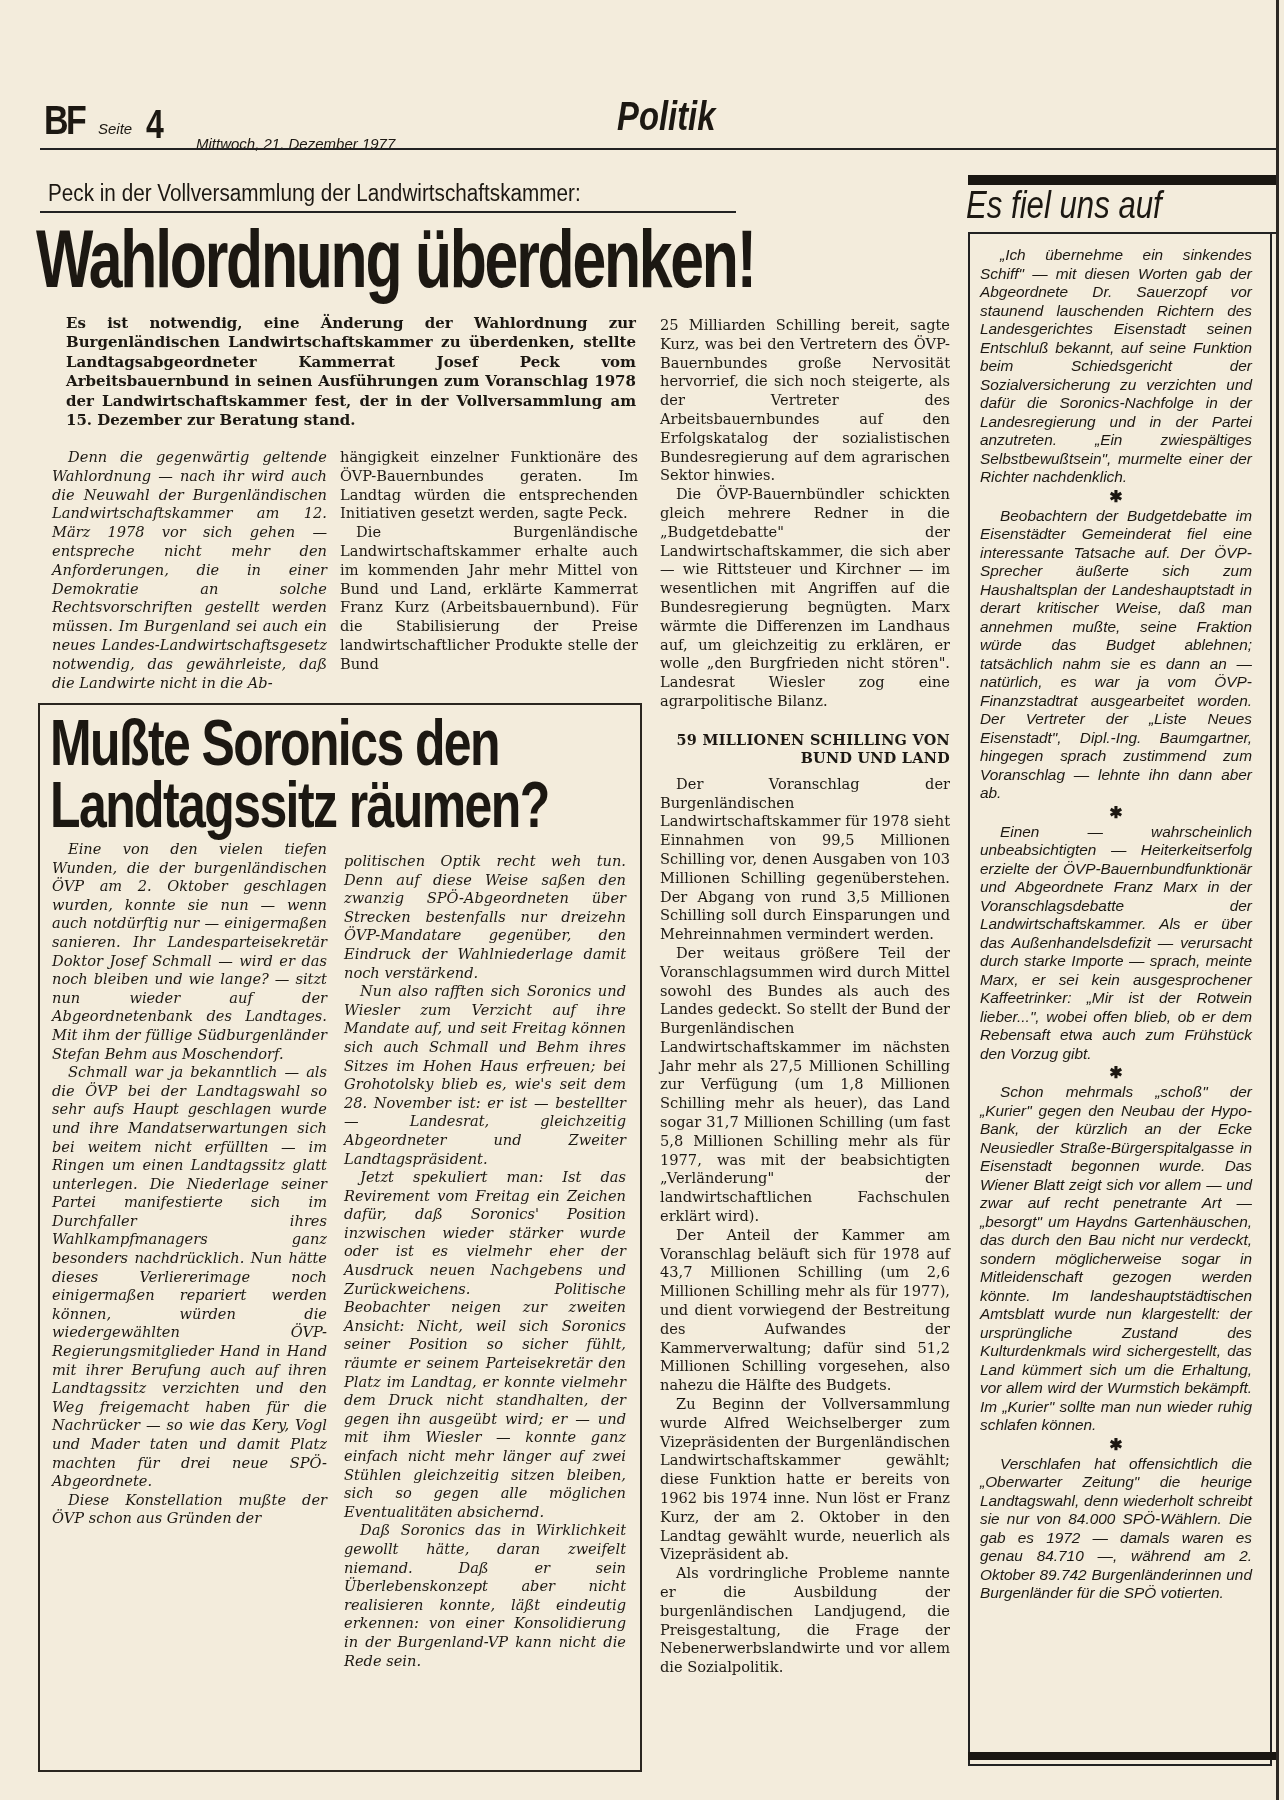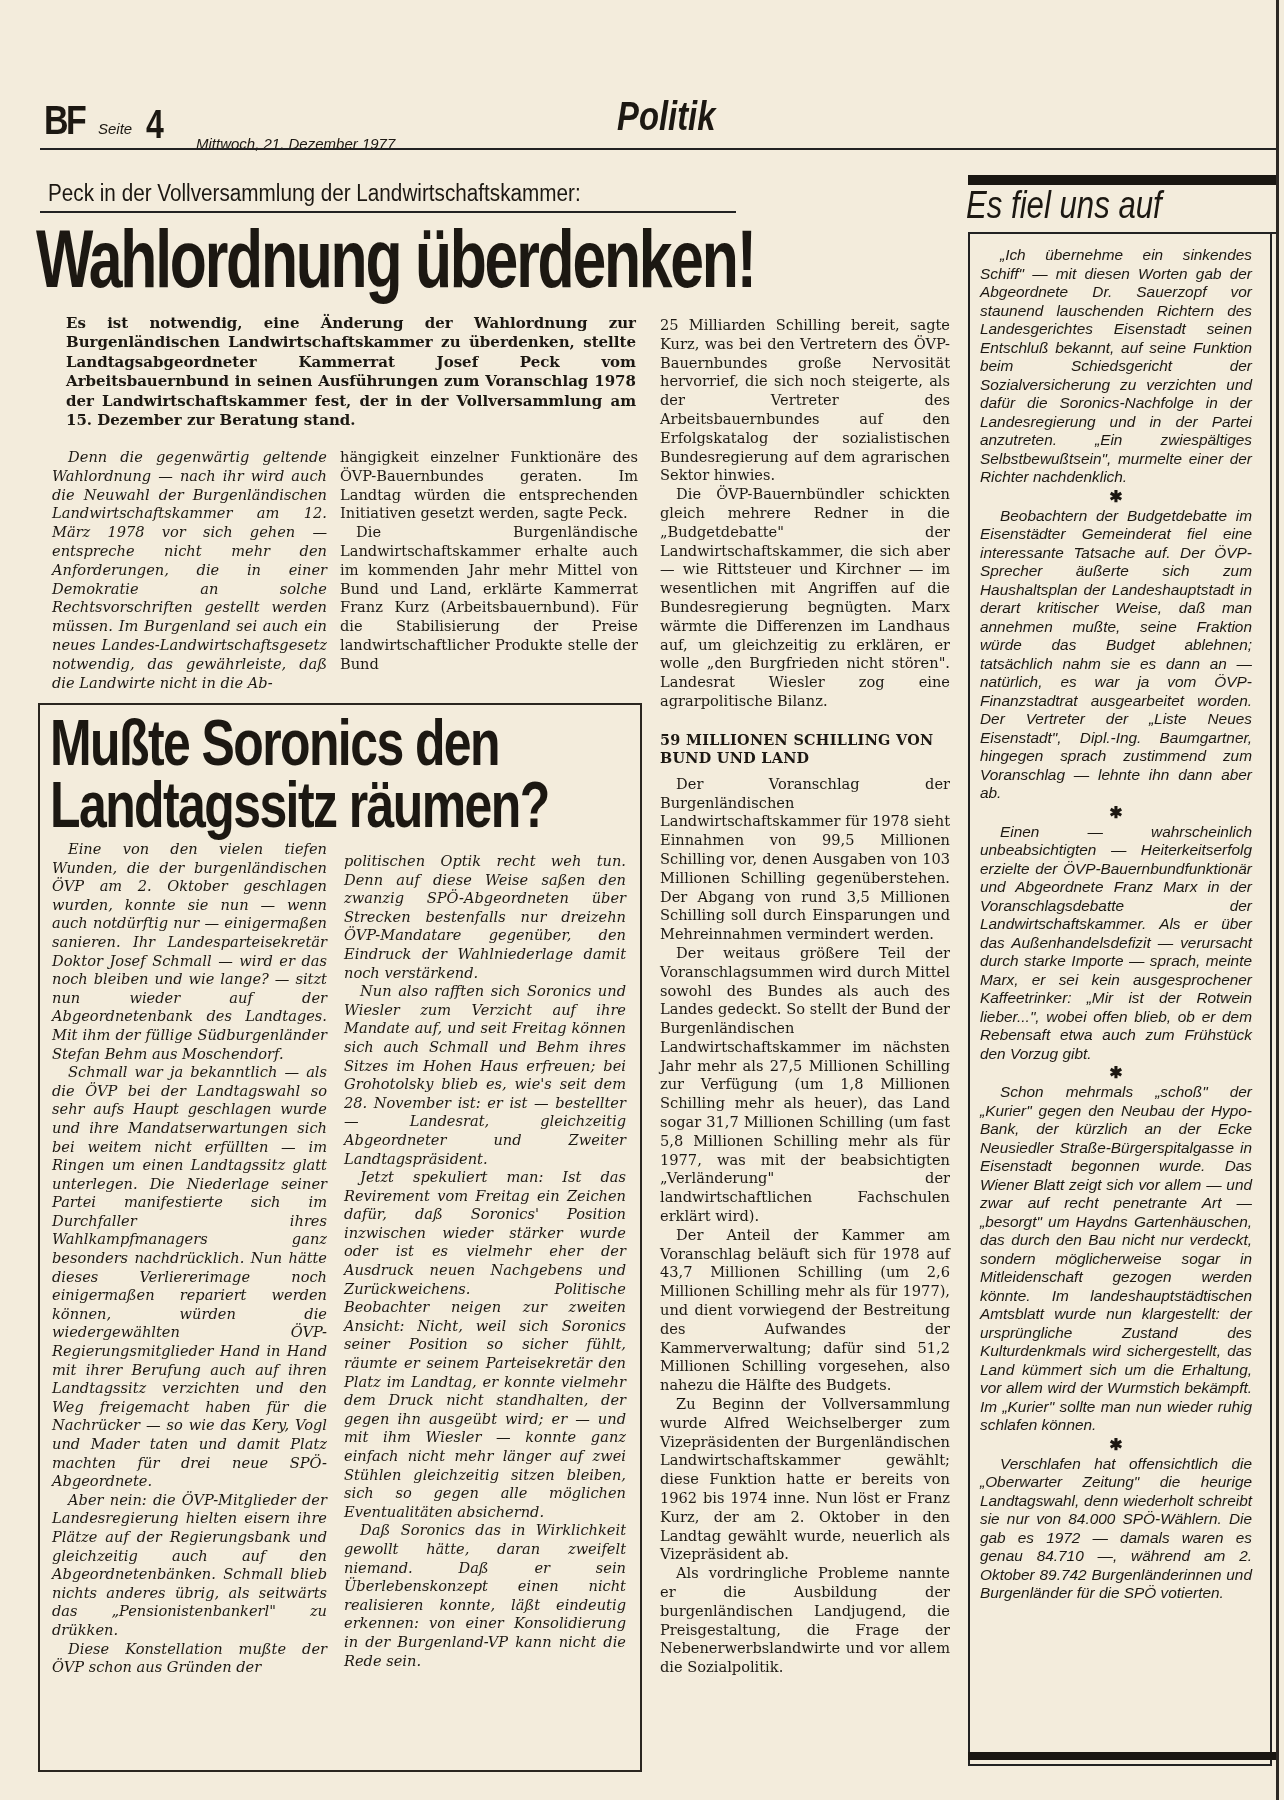--- a/index.html
+++ b/index.html
@@ -25,21 +25,21 @@
   .headline-main { left: 36px; top: 218px; font-family: "Liberation Sans", sans-serif; font-weight: bold; font-size: 82px; letter-spacing: -3px; line-height: 1; transform: scaleX(0.74); transform-origin: left; white-space: nowrap; }
   .lead { left: 66px; top: 314px; width: 570px; font-weight: bold; font-size: 15px; line-height: 19.4px; text-align: justify; }
 
   .col { font-size: 14.6px; line-height: 18.8px; text-align: justify; hyphens: manual; }
   .col p { margin: 0; text-indent: 1.1em; }
   .col p.noindent { text-indent: 0; }
   .c1 { left: 52px; top: 448px; width: 275px; font-style: italic; }
   .c2 { left: 340px; top: 448px; width: 298px; }
   .c3 { left: 660px; top: 316px; width: 290px; }
 
-  .subhead { font-weight: bold; font-size: 14.4px; line-height: 18px; margin: 20px 0 8px 0 !important; text-indent: 0 !important; letter-spacing: 0.3px; text-align: left; }
+  .subhead { font-weight: bold; font-size: 14.4px; line-height: 18px; margin: 20px 0 8px 0 !important; text-indent: 0 !important; letter-spacing: 0.3px; text-align: right; }
 
   
   .box2 { left: 38px; top: 703px; width: 600px; height: 1065px; border: 2px solid #2a2620; }
   .headline-2 { left: 50px; top: 712px; font-family: "Liberation Sans", sans-serif; font-weight: bold; font-size: 64px; letter-spacing: -2px; line-height: 62px; transform: scaleX(0.78); transform-origin: left; white-space: nowrap; }
   .b2col { font-style: italic; font-size: 14.6px; line-height: 18.6px; text-align: justify; }
   .b2col p { margin: 0; text-indent: 1.1em; }
   .b2c1 { left: 52px; top: 840px; width: 275px; font-style: italic; }
   .b2c2 { left: 344px; top: 852px; width: 282px; }
 
   
@@ -88,28 +88,27 @@
 </div>
 
 <div class="abs box2"></div>
 <div class="abs headline-2">
   <div>Mußte Soronics den</div>
   <div>Landtagssitz räumen?</div>
 </div>
 <div class="abs b2col b2c1">
   <p>Eine von den vielen tiefen Wunden, die der burgenländischen ÖVP am 2. Oktober geschlagen wurden, konnte sie nun — wenn auch notdürftig nur — einigermaßen sanieren. Ihr Landesparteisekretär Doktor Josef Schmall — wird er das noch bleiben und wie lange? — sitzt nun wieder auf der Abgeordnetenbank des Landtages. Mit ihm der füllige Südburgenländer Stefan Behm aus Moschendorf.</p>
   <p>Schmall war ja bekanntlich — als die ÖVP bei der Landtagswahl so sehr aufs Haupt geschlagen wurde und ihre Mandatserwartungen sich bei weitem nicht erfüllten — im Ringen um einen Landtagssitz glatt unterlegen. Die Niederlage seiner Partei manifestierte sich im Durchfaller ihres Wahlkampfmanagers ganz besonders nachdrücklich. Nun hätte dieses Verliererimage noch einigermaßen repariert werden können, würden die wiedergewählten ÖVP-Regierungsmitglieder Hand in Hand mit ihrer Berufung auch auf ihren Landtagssitz verzichten und den Weg freigemacht haben für die Nachrücker — so wie das Kery, Vogl und Mader taten und damit Platz machten für drei neue SPÖ-Abgeordnete.</p>
-  <p>Aber nein: die ÖVP-Mitglieder der Landesregierung hielten eisern ihre Plätze auf der Regierungsbank und gleichzeitig auch auf den Abgeordnetenbänken. Schmall blieb nichts anderes übrig, als seitwärts das „Pensionistenbankerl" zu drükken.</p>
   <p>Diese Konstellation mußte der ÖVP schon aus Gründen der</p>
 </div>
 <div class="abs b2col b2c2">
   <p style="text-indent:0">politischen Optik recht weh tun. Denn auf diese Weise saßen den zwanzig SPÖ-Abgeordneten über Strecken bestenfalls nur dreizehn ÖVP-Mandatare gegenüber, den Eindruck der Wahlniederlage damit noch verstärkend.</p>
   <p>Nun also rafften sich Soronics und Wiesler zum Verzicht auf ihre Mandate auf, und seit Freitag können sich auch Schmall und Behm ihres Sitzes im Hohen Haus erfreuen; bei Grohotolsky blieb es, wie's seit dem 28. November ist: er ist — bestellter — Landesrat, gleichzeitig Abgeordneter und Zweiter Landtagspräsident.</p>
   <p>Jetzt spekuliert man: Ist das Revirement vom Freitag ein Zeichen dafür, daß Soronics' Position inzwischen wieder stärker wurde oder ist es vielmehr eher der Ausdruck neuen Nachgebens und Zurückweichens. Politische Beobachter neigen zur zweiten Ansicht: Nicht, weil sich Soronics seiner Position so sicher fühlt, räumte er seinem Parteisekretär den Platz im Landtag, er konnte vielmehr dem Druck nicht standhalten, der gegen ihn ausgeübt wird; er — und mit ihm Wiesler — konnte ganz einfach nicht mehr länger auf zwei Stühlen gleichzeitig sitzen bleiben, sich so gegen alle möglichen Eventualitäten absichernd.</p>
-  <p>Daß Soronics das in Wirklichkeit gewollt hätte, daran zweifelt niemand. Daß er sein Überlebenskonzept einen nicht realisieren konnte, läßt eindeutig erkennen: von einer Konsolidierung in der Burgenland-VP kann nicht die Rede sein.</p>
+  <p>Daß Soronics das in Wirklichkeit gewollt hätte, daran zweifelt niemand. Daß er sein Überlebenskonzept aber nicht realisieren konnte, läßt eindeutig erkennen: von einer Konsolidierung in der Burgenland-VP kann nicht die Rede sein.</p>
 </div>
 
 <div class="abs side-bar-top"></div>
 <div class="abs side-title">Es fiel uns auf</div>
 <div class="abs side-rule"></div>
 <div class="abs side-box"></div>
 <div class="abs side-text">
   <p>„Ich übernehme ein sinkendes Schiff" — mit diesen Worten gab der Abgeordnete Dr. Sauerzopf vor staunend lauschenden Richtern des Landesgerichtes Eisenstadt seinen Entschluß bekannt, auf seine Funktion beim Schiedsgericht der Sozialversicherung zu verzichten und dafür die Soronics-Nachfolge in der Landesregierung und in der Partei anzutreten. „Ein zwiespältiges Selbstbewußtsein", murmelte einer der Richter nachdenklich.</p>
   <div class="star">✱</div>
   <p>Beobachtern der Budgetdebatte im Eisenstädter Gemeinderat fiel eine interessante Tatsache auf. Der ÖVP-Sprecher äußerte sich zum Haushaltsplan der Landeshauptstadt in derart kritischer Weise, daß man annehmen mußte, seine Fraktion würde das Budget ablehnen; tatsächlich nahm sie es dann an — natürlich, es war ja vom ÖVP-Finanzstadtrat ausgearbeitet worden. Der Vertreter der „Liste Neues Eisenstadt", Dipl.-Ing. Baumgartner, hingegen sprach zustimmend zum Voranschlag — lehnte ihn dann aber ab.</p>

